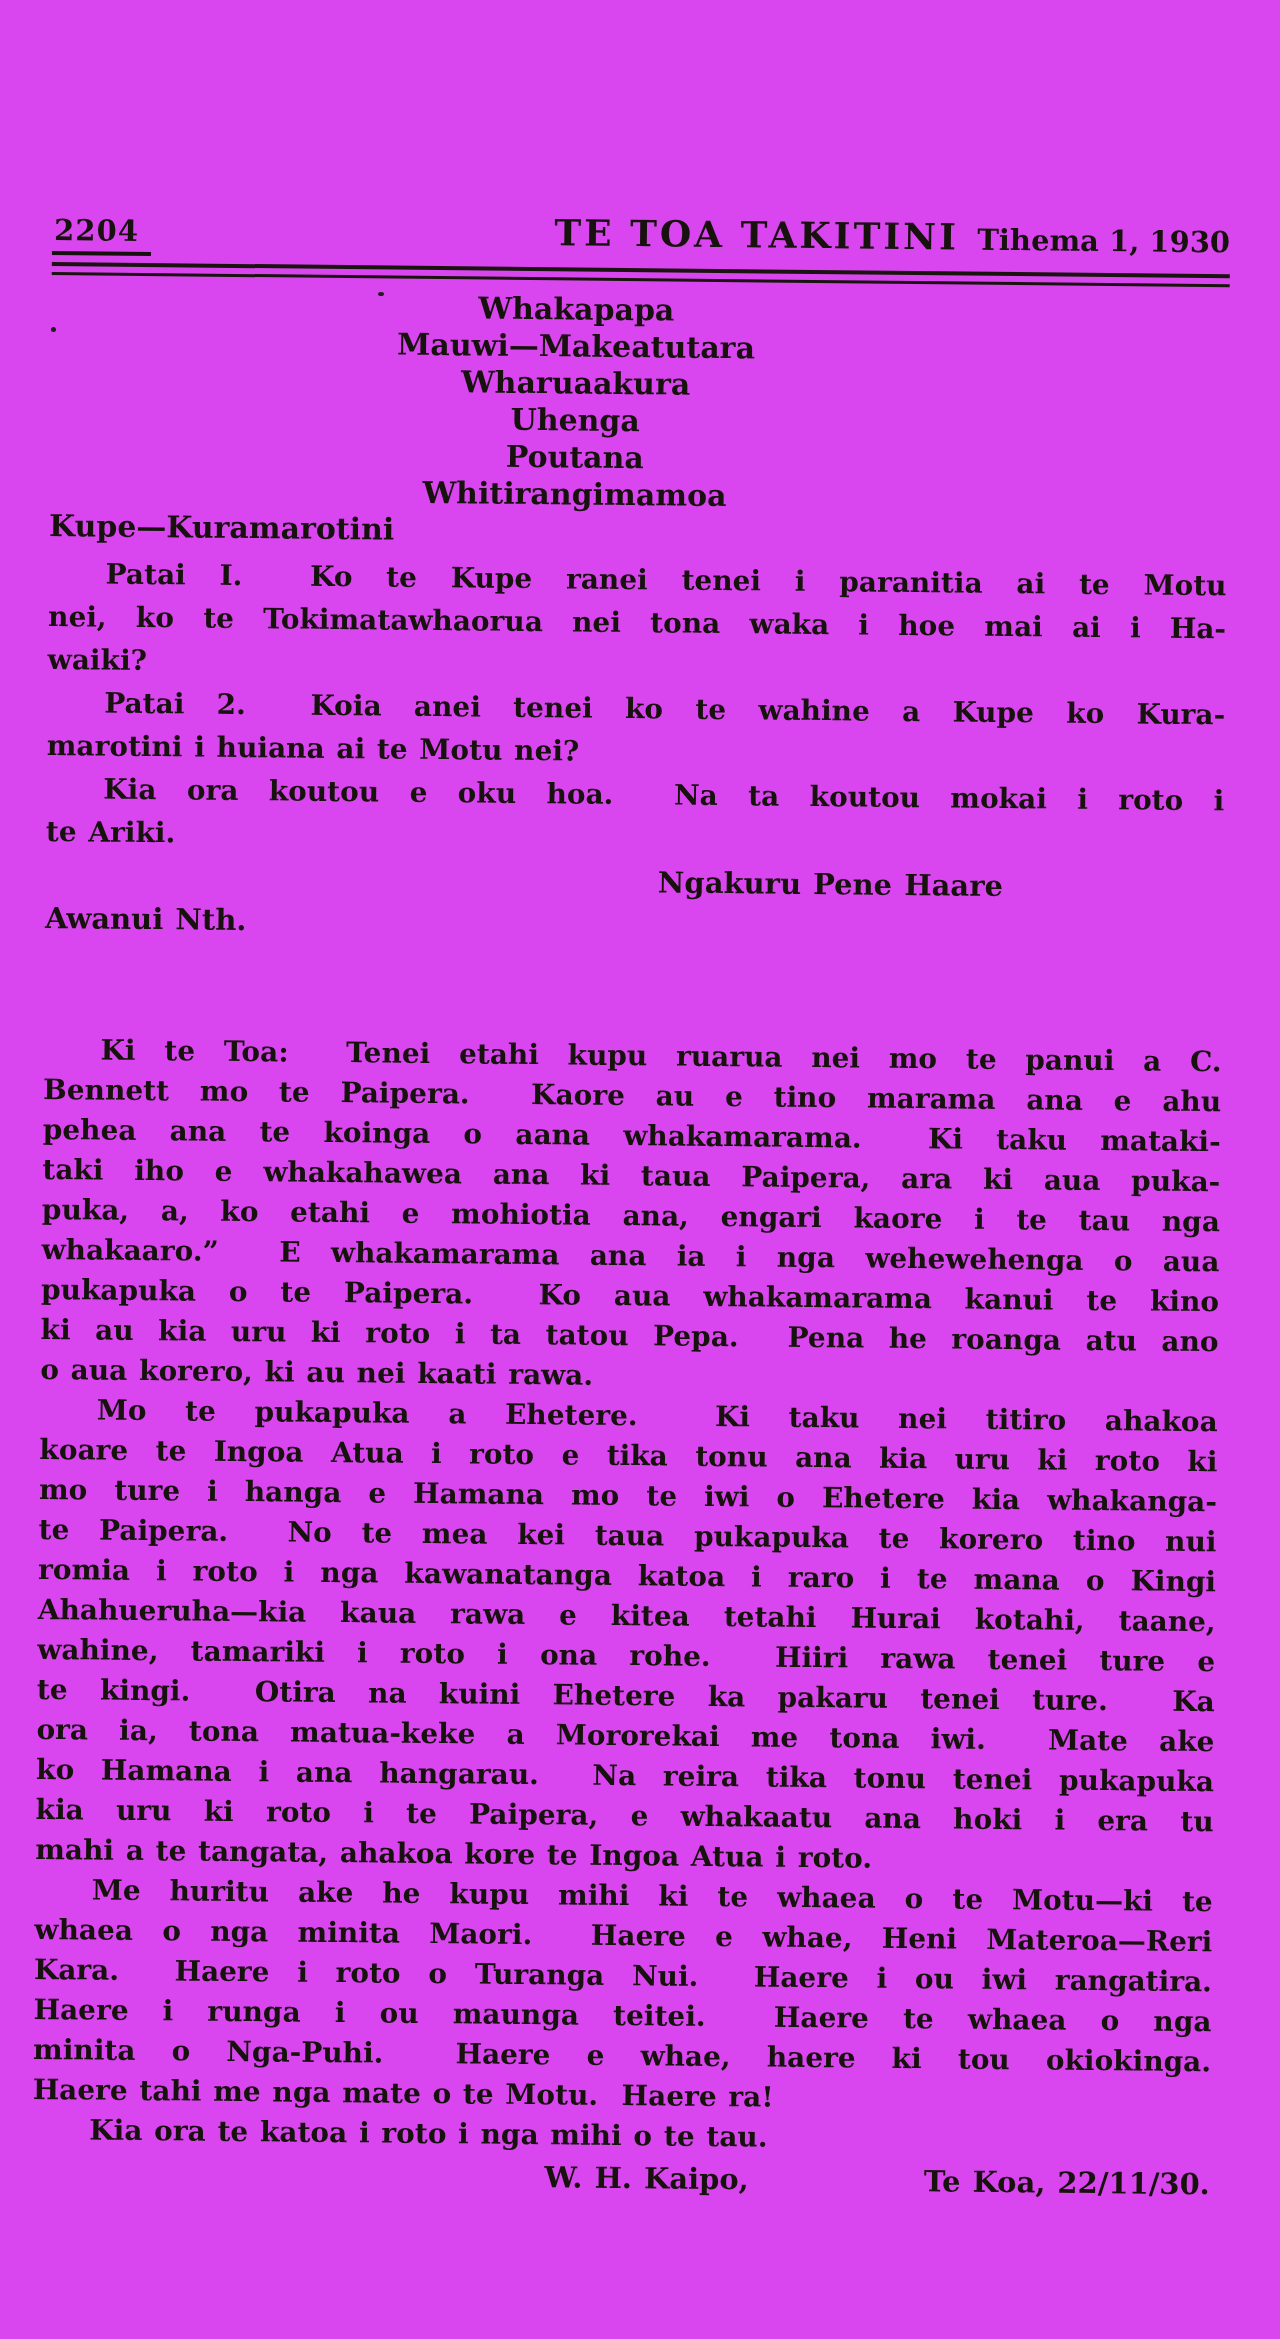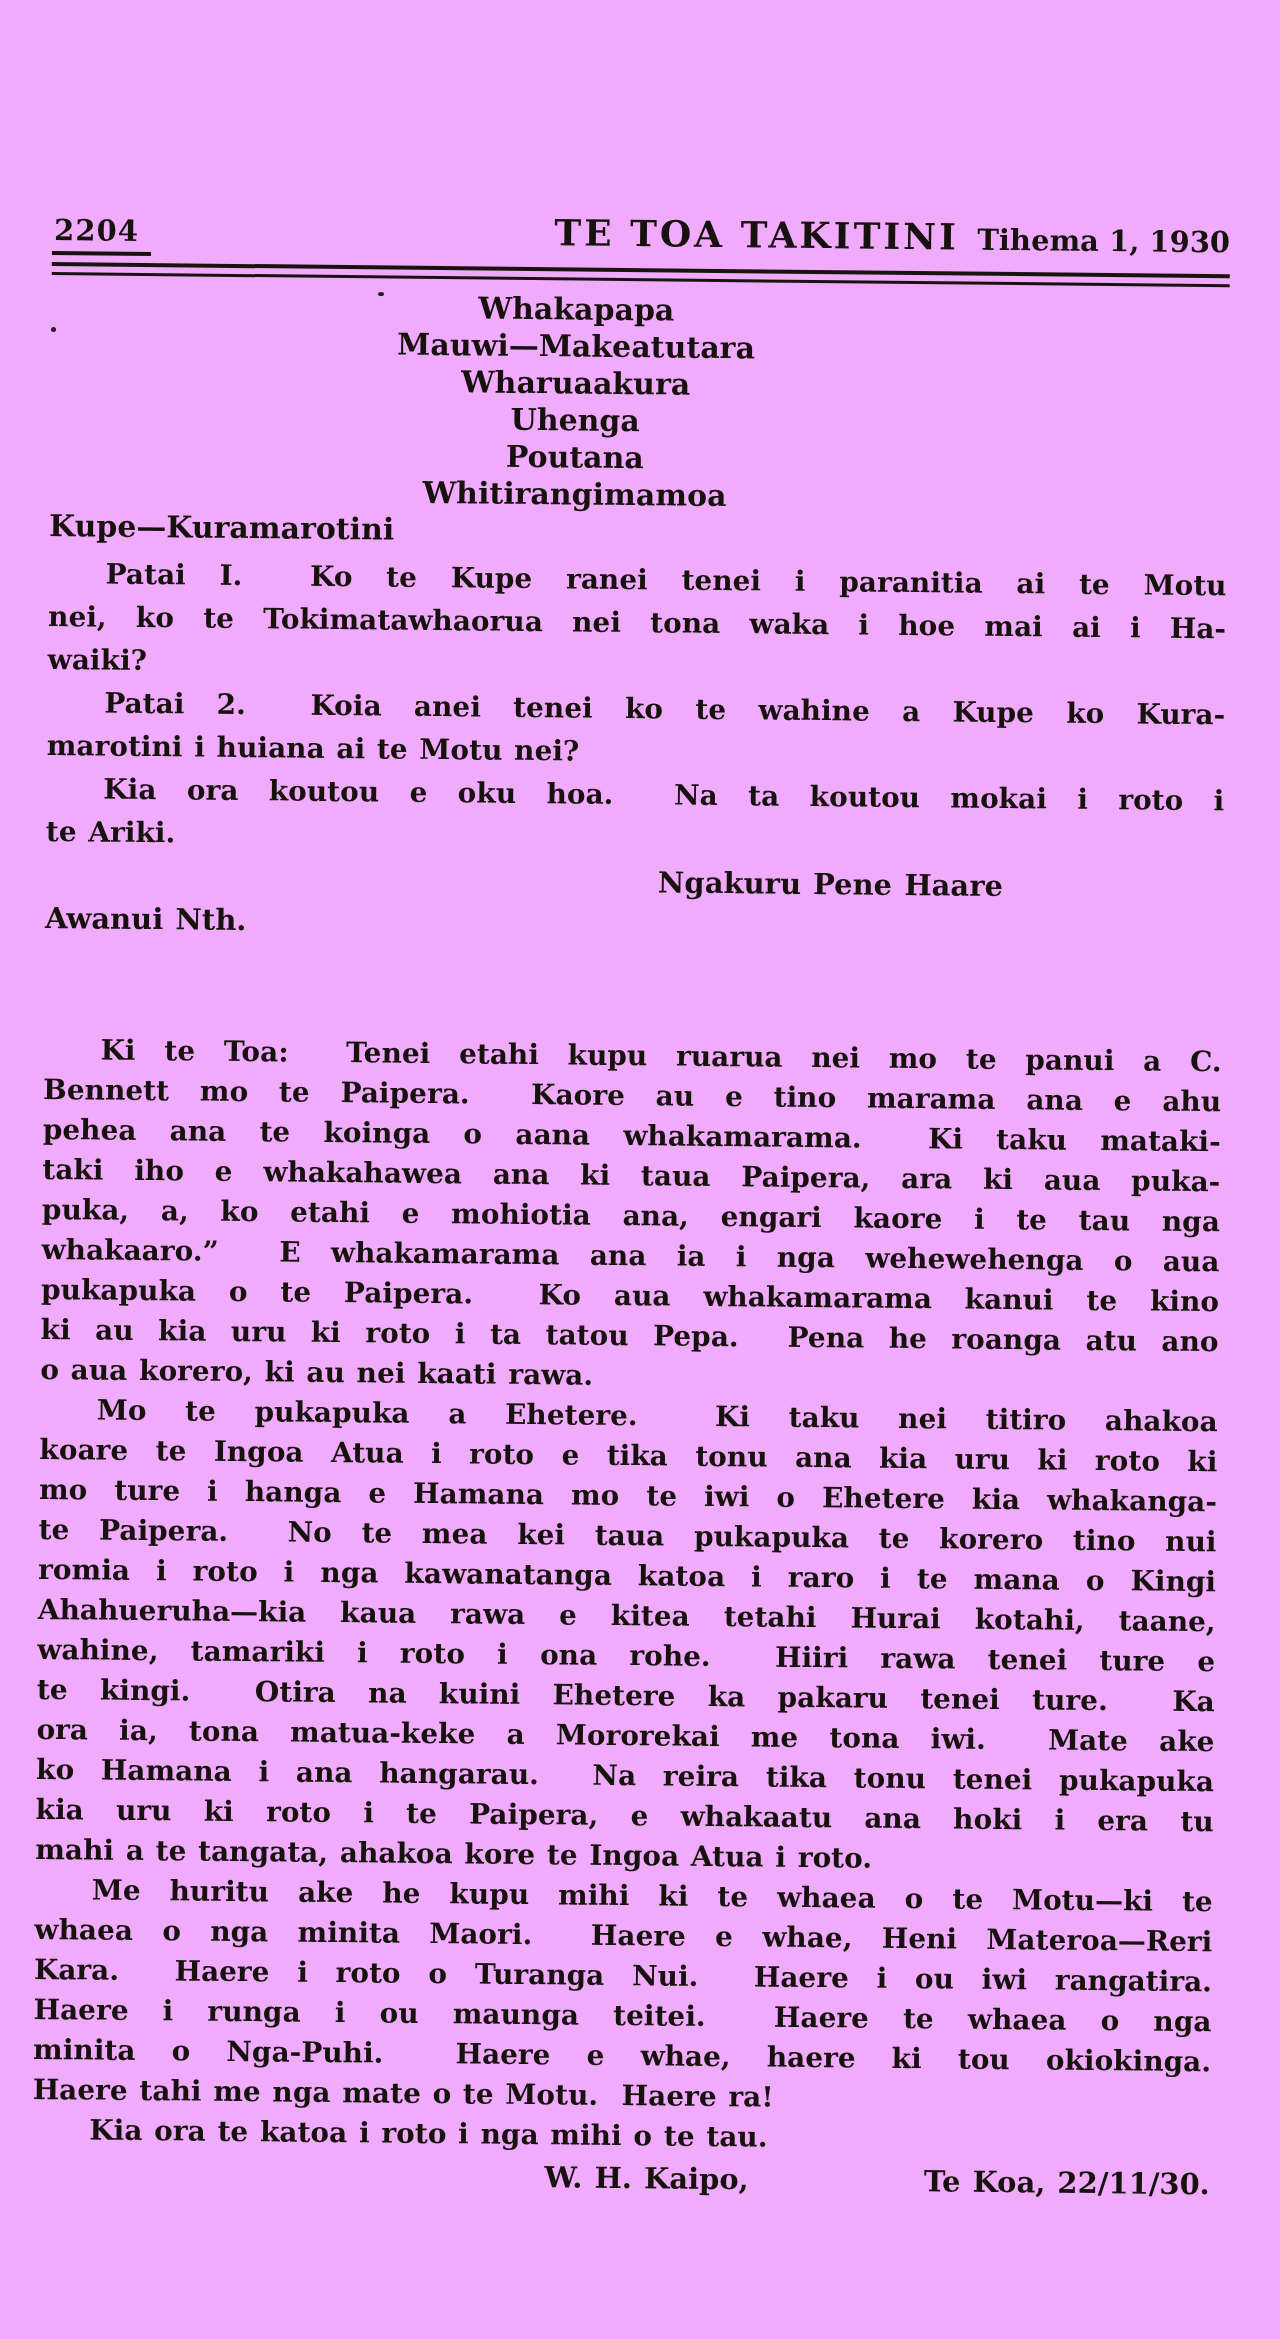--- a/index.html
+++ b/index.html
@@ -1,19 +1,19 @@
 <!DOCTYPE html>
 <html><head>
 <meta charset="utf-8">
 <style>
   html,body{margin:0;padding:0;background:#ffffff;}
   .sheet{
     position:relative;
     width:1280px;height:2339px;
-    background:#f0abfc;
+    background:#d946ef;
     overflow:hidden;
     font-family:"DejaVu Serif","Liberation Serif",serif;
     font-weight:700;
     color:#17120e;
   }
   .content{
     position:absolute;left:52px;top:0;width:1178px;
     transform:rotate(.6deg);
     transform-origin:0 250px;
   }

